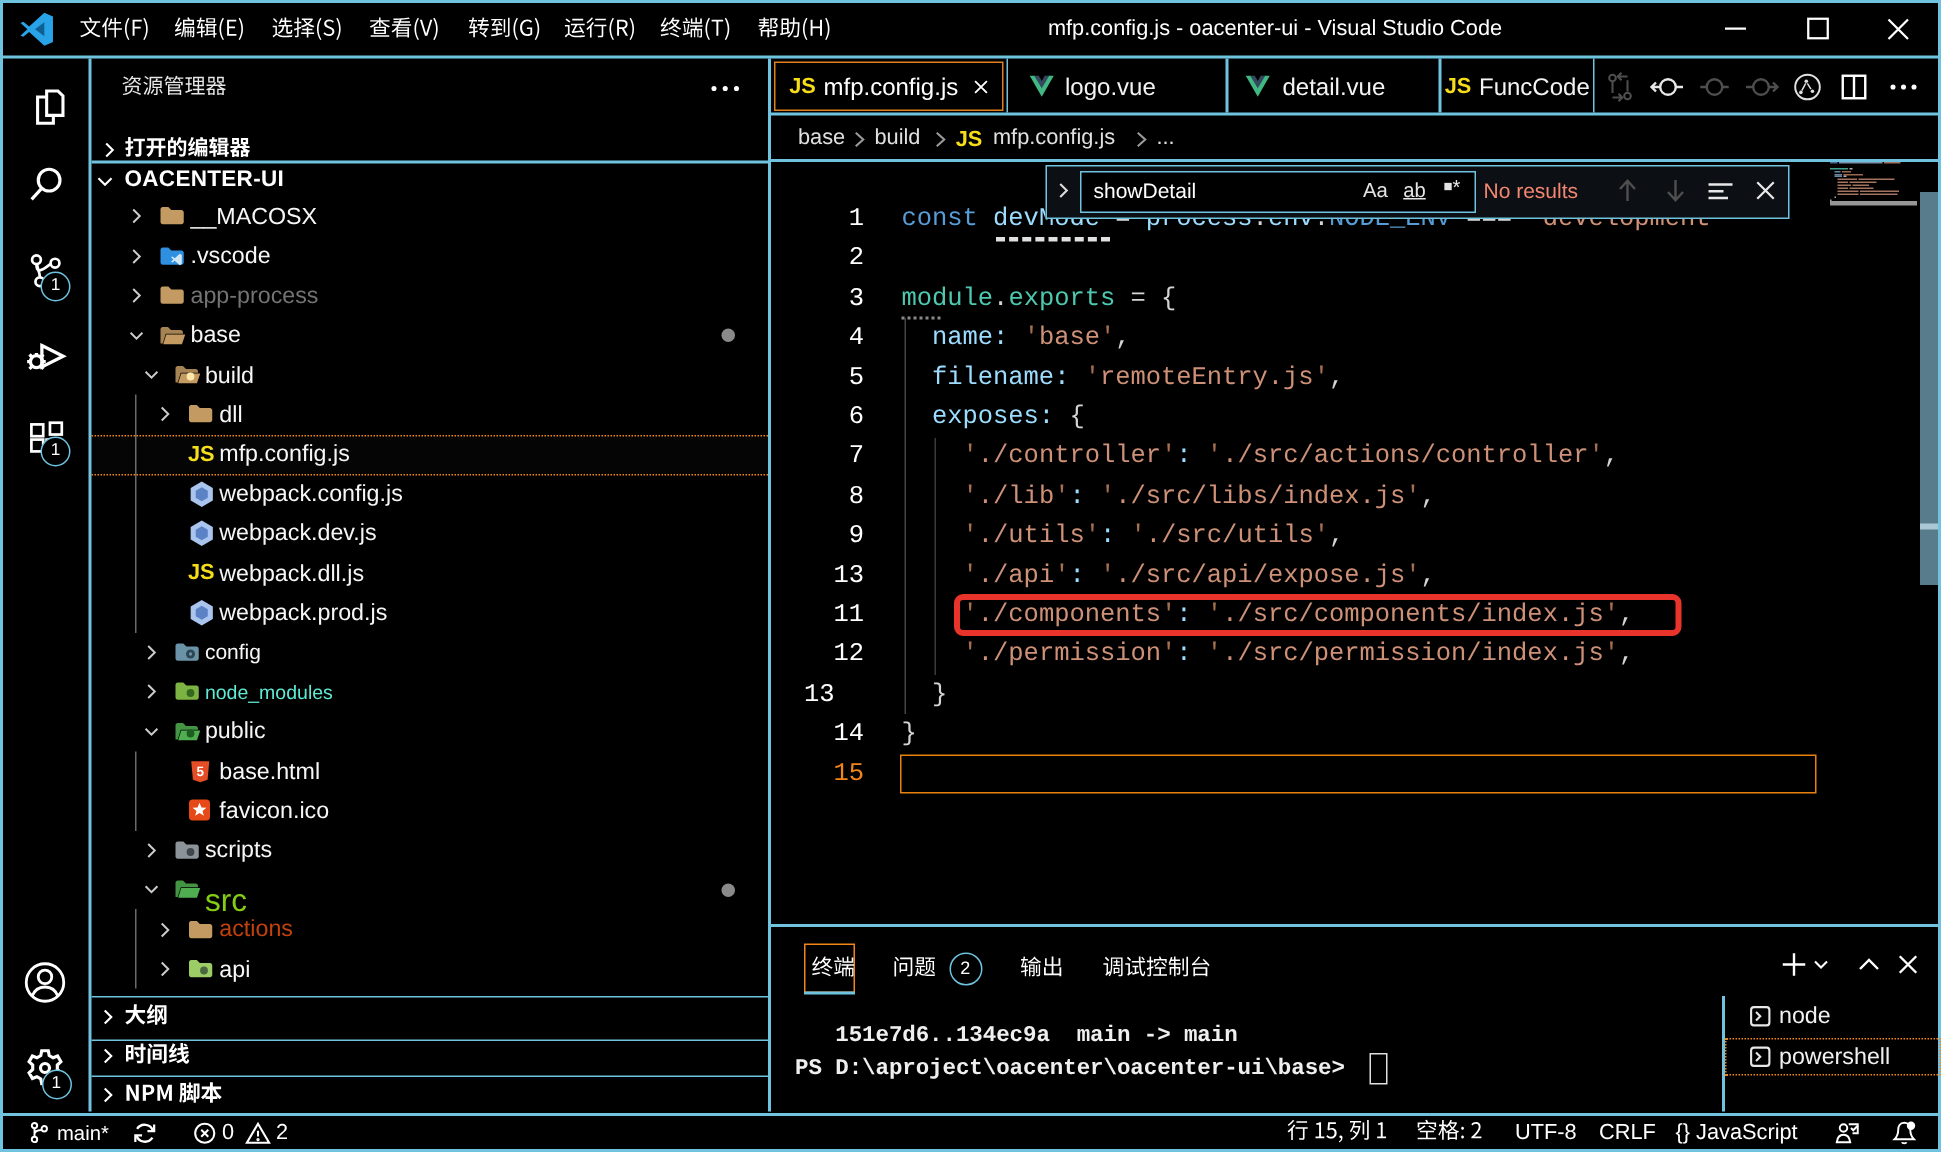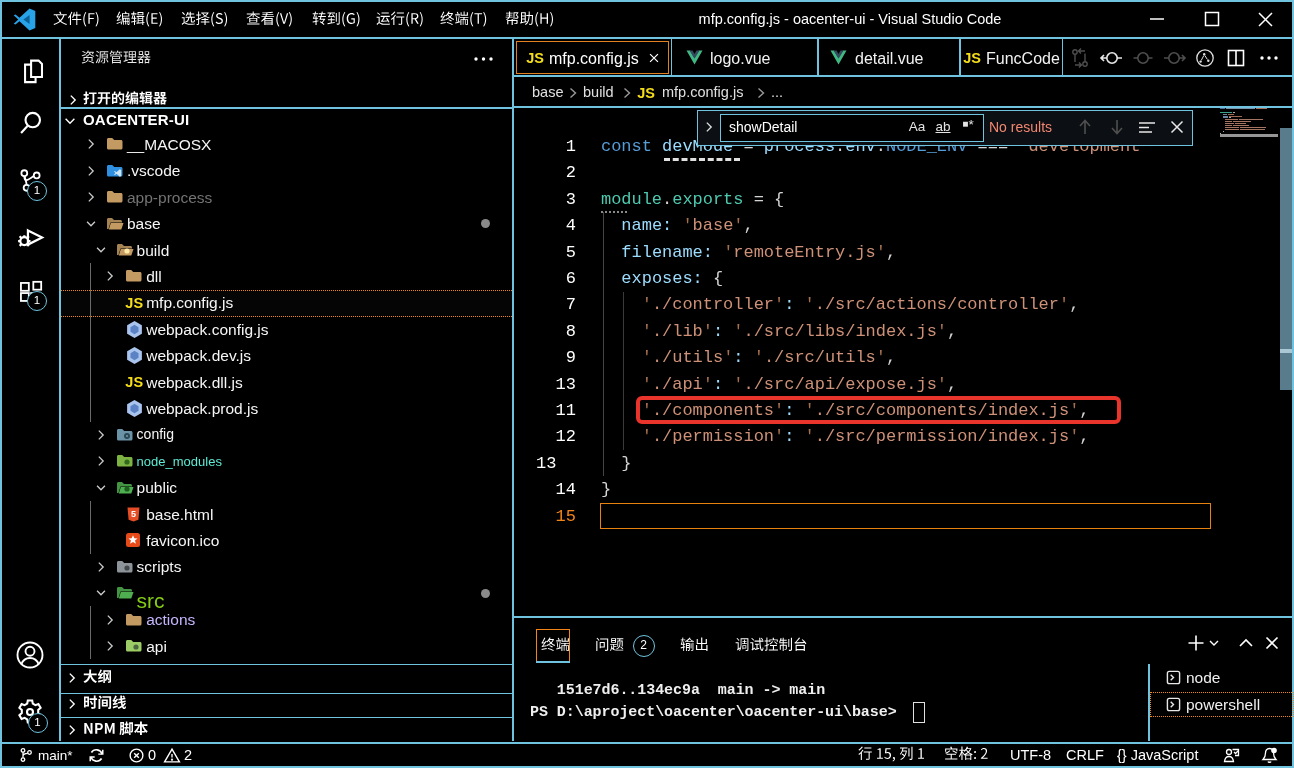--- a/index.html
+++ b/index.html
@@ -249,21 +249,21 @@
       <path d="M4.8 7 H17.5 L15.3 13.5 H2.8 Z" fill="#4fae4f"></path>
     </svg>
 <div class="abs" style="left:136.6px;top:591px;width:330px;height:19px;font-size:21px;line-height:19px;color:#84cc16;white-space:nowrap">src</div>
 <div class="abs" style="left:481px;top:588.7px;width:9px;height:9px;border-radius:50%;background:#8a8a8a"></div>
 <svg class="abs" style="left:103.2px;top:612.6px" width="14" height="14" viewBox="0 0 16 16" fill="none" stroke="#ccc" stroke-width="1.5">
       <path d="M5.5 3 L10.5 8 L5.5 13"></path>
     </svg>
 <svg class="abs" style="left:125.2px;top:611.6px" width="18" height="16" viewBox="0 0 18 16">
       <path d="M1 3.5 C1 2.7 1.6 2 2.5 2 H6.2 L8.2 4 H15 C15.8 4 16.5 4.7 16.5 5.5 V12 C16.5 12.8 15.8 13.5 15 13.5 H2.5 C1.6 13.5 1 12.8 1 12 Z" fill="#c39a62"></path>
     </svg>
-<div class="abs" style="left:146.2px;top:610.1px;width:330px;height:19px;font-size:15.5px;line-height:19px;color:#c4b5fd;white-space:nowrap">actions</div>
+<div class="abs" style="left:146.2px;top:610.1px;width:330px;height:19px;font-size:15.5px;line-height:19px;color:#c2410c;white-space:nowrap">actions</div>
 <svg class="abs" style="left:103.2px;top:639.0px" width="14" height="14" viewBox="0 0 16 16" fill="none" stroke="#ccc" stroke-width="1.5">
       <path d="M5.5 3 L10.5 8 L5.5 13"></path>
     </svg>
 <svg class="abs" style="left:125.2px;top:638.0px" width="18" height="16" viewBox="0 0 18 16">
       <path d="M1 3.5 C1 2.7 1.6 2 2.5 2 H6.2 L8.2 4 H15 C15.8 4 16.5 4.7 16.5 5.5 V12 C16.5 12.8 15.8 13.5 15 13.5 H2.5 C1.6 13.5 1 12.8 1 12 Z" fill="#9ccc65"></path>
       <circle cx="11" cy="9" r="2.6" fill="#4a6741"></circle>
     </svg>
 <div class="abs" style="left:146.2px;top:636.5px;width:330px;height:19px;font-size:15.5px;line-height:19px;color:#f6f6f6;white-space:nowrap">api</div>
 <div class="abs" style="left:61px;top:663.8px;width:451px;height:1.5px;background:#6FC3DF"></div>
 <svg class="abs" style="left:65px;top:670.5px" width="14" height="14" viewBox="0 0 16 16" fill="none" stroke="#fff" stroke-width="1.6">

